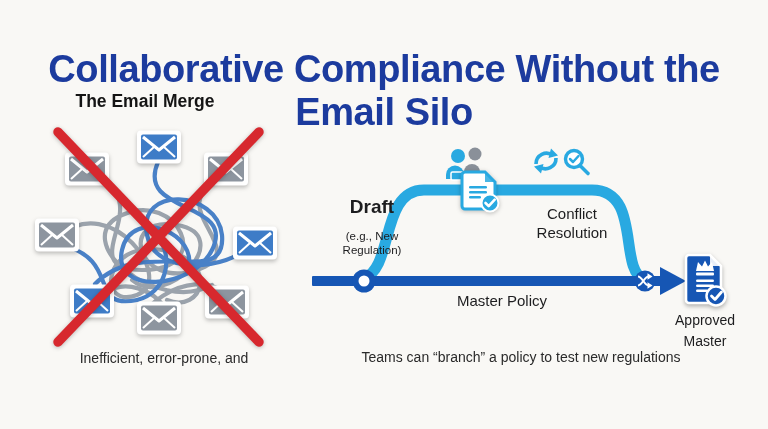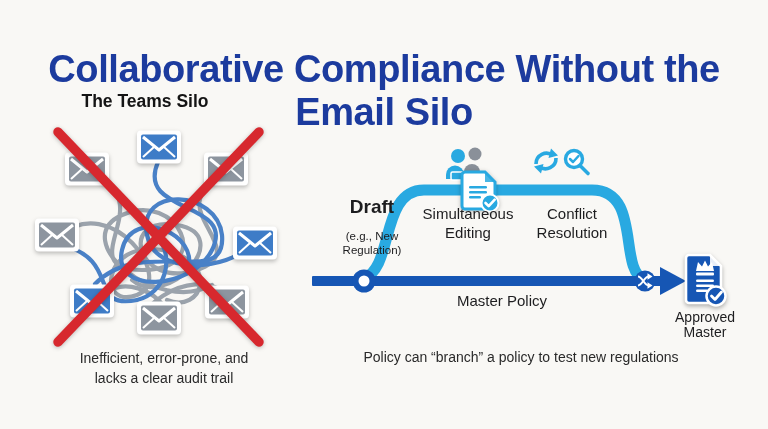--- a/index.html
+++ b/index.html
@@ -37,21 +37,21 @@
   .shadowed{filter:drop-shadow(0 2px 2px rgba(0,0,0,0.3));}
   .softshadow{filter:drop-shadow(0 1px 2px rgba(0,0,0,0.25));}
 </style>
 </head>
 <body>
 
 <div class="stage">
 
   <div class="abs page-title">Collaborative Compliance Without the Email Silo</div>
 
-  <div class="abs col-heading left">The Teams Silo</div>
+  <div class="abs col-heading left">The Email Merge</div>
 
   <div class="abs panel" style="left:25px;top:118px;width:270px;height:230px;">
     <svg width="270" height="230" viewBox="0 0 270 230">
       <g class="tangle">
         <path class="st-tgray" d="M62,58 C142,78 42,152 117,152 C192,152 152,72 97,97 C42,122 132,197 187,167"></path>
         <path class="st-tgray" d="M200,60 C130,87 232,132 172,152 C112,172 92,97 152,107 C212,117 142,192 107,162"></path>
         <path class="st-tgray" d="M35,118 C85,73 152,162 112,177 C72,192 77,122 137,132 C197,142 177,197 142,182"></path>
         <path class="st-tgray" d="M205,178 C162,140 95,207 128,203 C161,199 120,160 90,170"></path>
         <path class="st-tblue" d="M133,44 C110,97 212,82 187,132 C167,172 87,177 97,132 C107,87 177,117 162,152"></path>
         <path class="st-tblue" d="M70,166 C117,117 202,172 197,117 C192,72 112,67 122,117 C130,159 202,152 227,127"></path>
@@ -171,27 +171,25 @@
         <rect x="384" y="151.5" width="18" height="2.6" rx="1.3" fill="#fff"></rect>
         <rect x="384" y="156.5" width="18" height="2.6" rx="1.3" fill="#fff"></rect>
         <rect x="384" y="161.5" width="12" height="2.6" rx="1.3" fill="#fff"></rect>
         <circle class="f-mblue" cx="404" cy="168" r="9.5" stroke="#fff" stroke-width="2.5"></circle>
         <path d="M399.5,168 l3.5,3.5 l6.5,-7.5" fill="none" stroke="#fff" stroke-width="2.8" stroke-linecap="round" stroke-linejoin="round"></path>
       </g>
     </svg>
 
     <div class="lbl bold" style="left:18px;top:68px;width:84px;font-size:19px;">Draft</div>
     <div class="lbl" style="left:10px;top:102px;width:100px;font-size:11.5px;line-height:13.5px;">(e.g., New Regulation)</div>
-    <div class="lbl" style="left:94px;top:76px;width:124px;font-size:15px;line-height:19px;">Simultaneous Editing</div>
     <div class="lbl" style="left:110px;top:164px;width:160px;font-size:15px;">Master Policy</div>
     <div class="lbl" style="left:198px;top:76px;width:124px;font-size:15px;line-height:19px;">Conflict Resolution</div>
-    <div class="lbl" style="left:351px;top:182px;width:84px;font-size:14px;line-height:15px;">Approved Master</div>
+    <div class="lbl" style="left:351px;top:182px;width:84px;font-size:14px;line-height:21px;">Approved Master</div>
   </div>
 
   <div class="abs caption" style="left:24px;top:349px;width:280px;">
     <div>Inefficient, error-prone, and</div>
-    <div>lacks a clear audit trail</div>
   </div>
   <div class="abs caption" style="left:321px;top:348px;width:400px;">
-    <div>Policy can “branch” a policy to test new regulations</div>
+    <div>Teams can “branch” a policy to test new regulations</div>
   </div>
 
 </div>
 
 </body></html>

